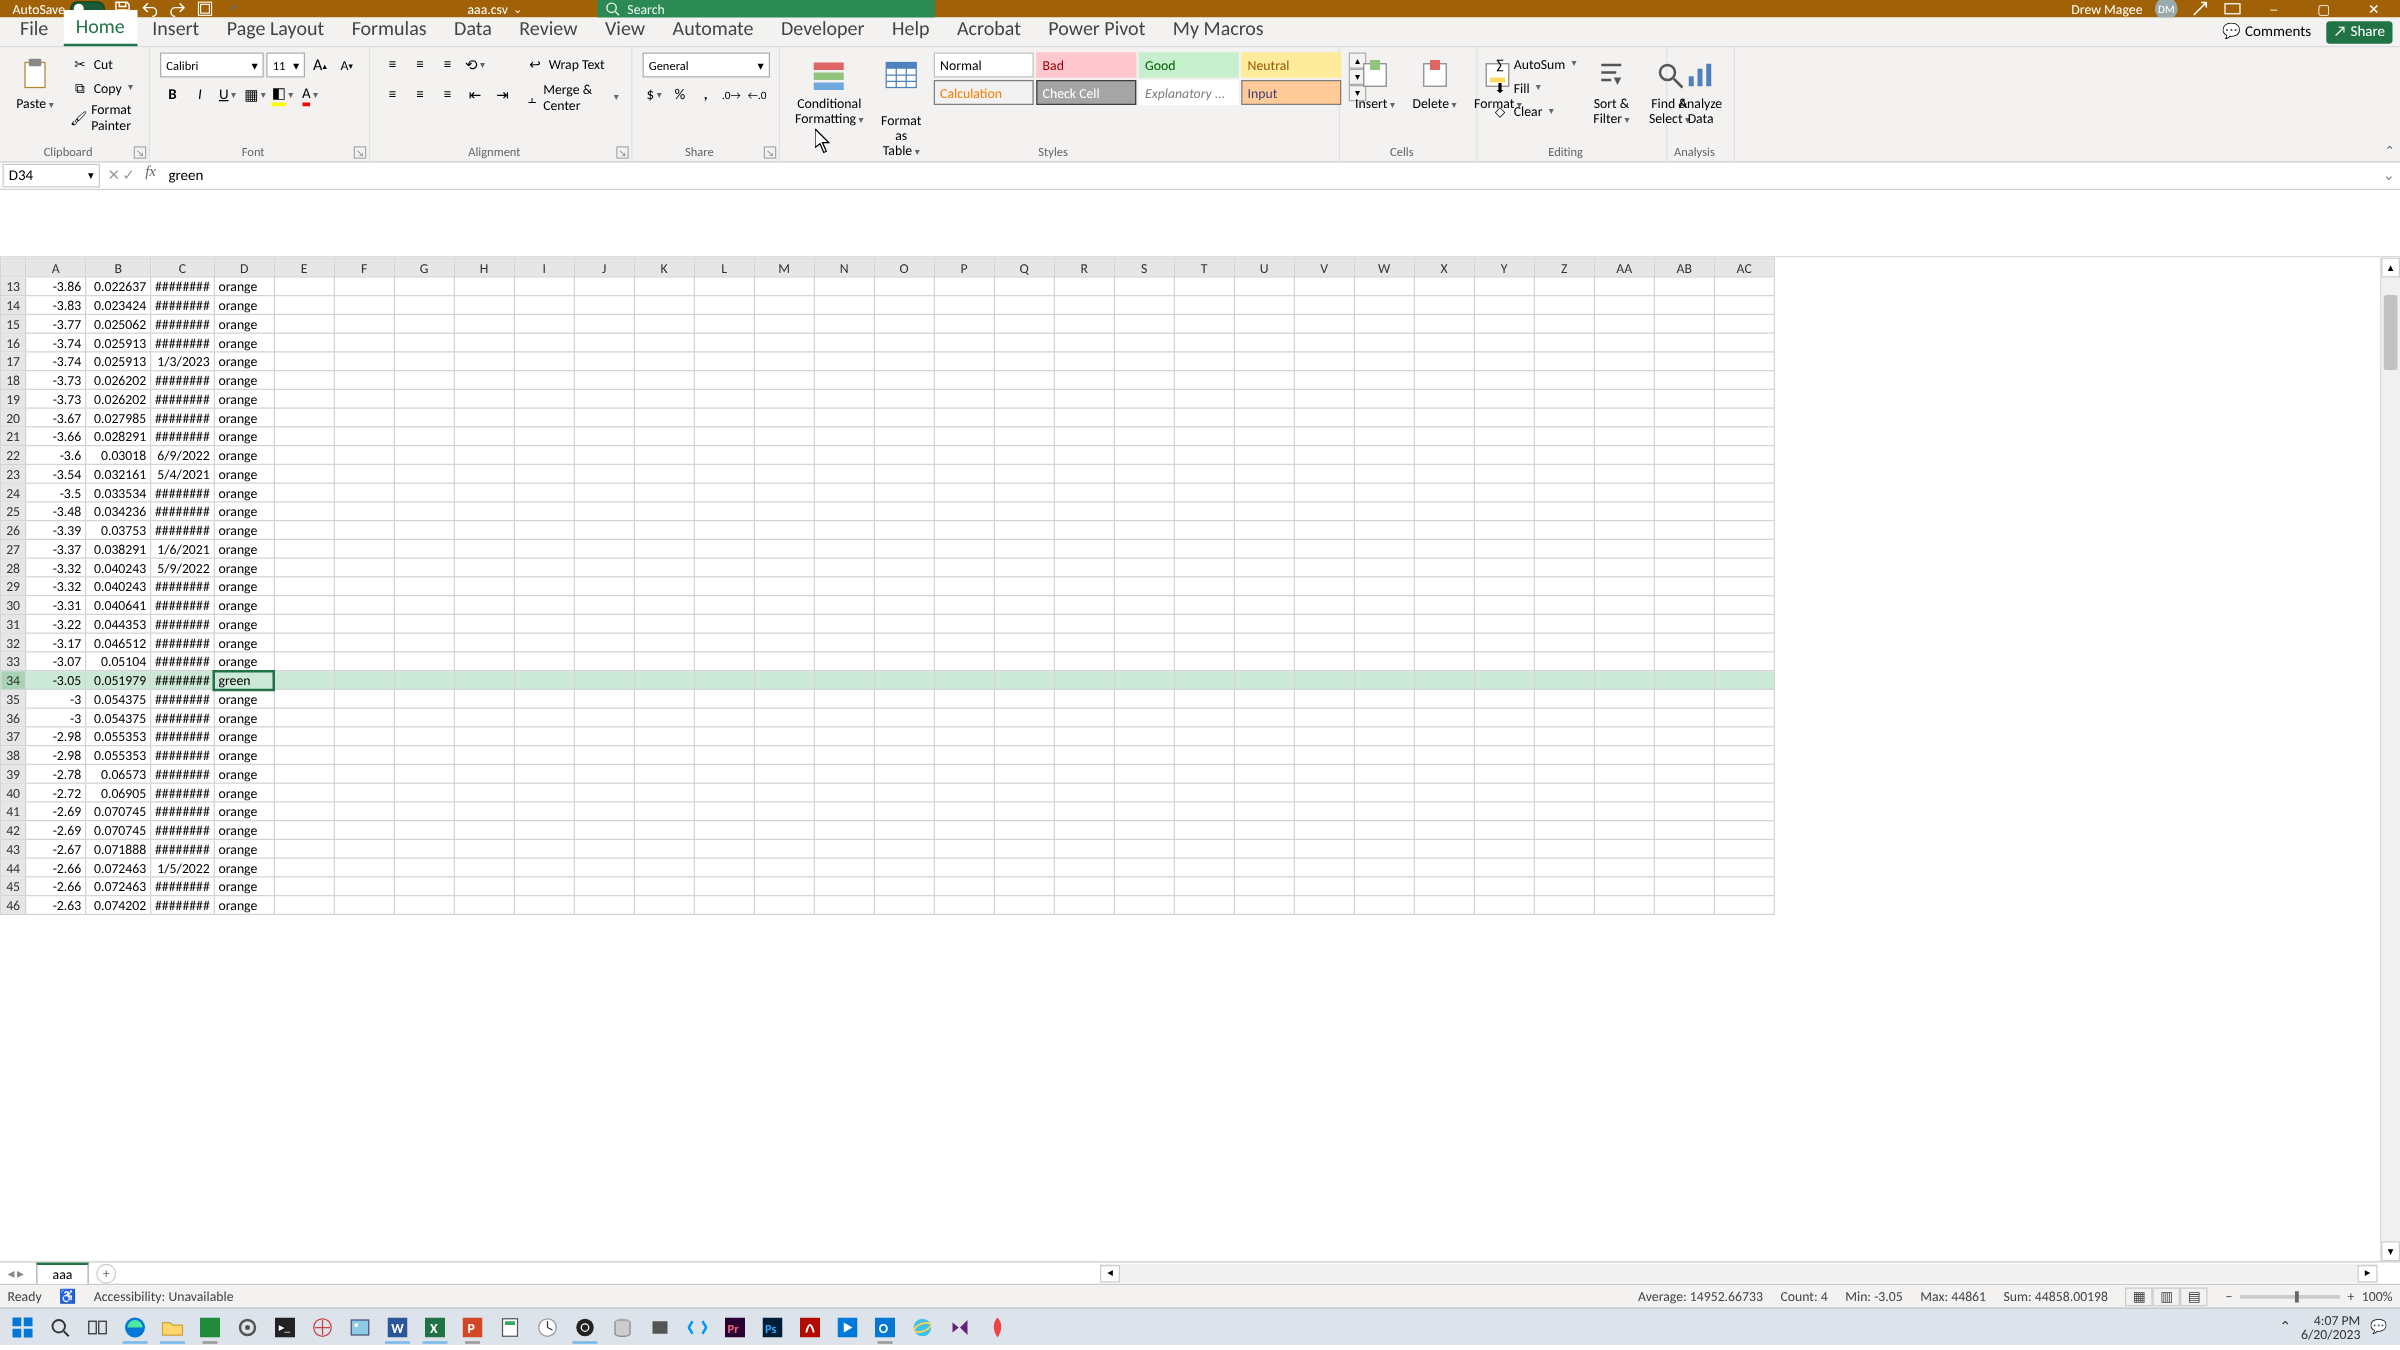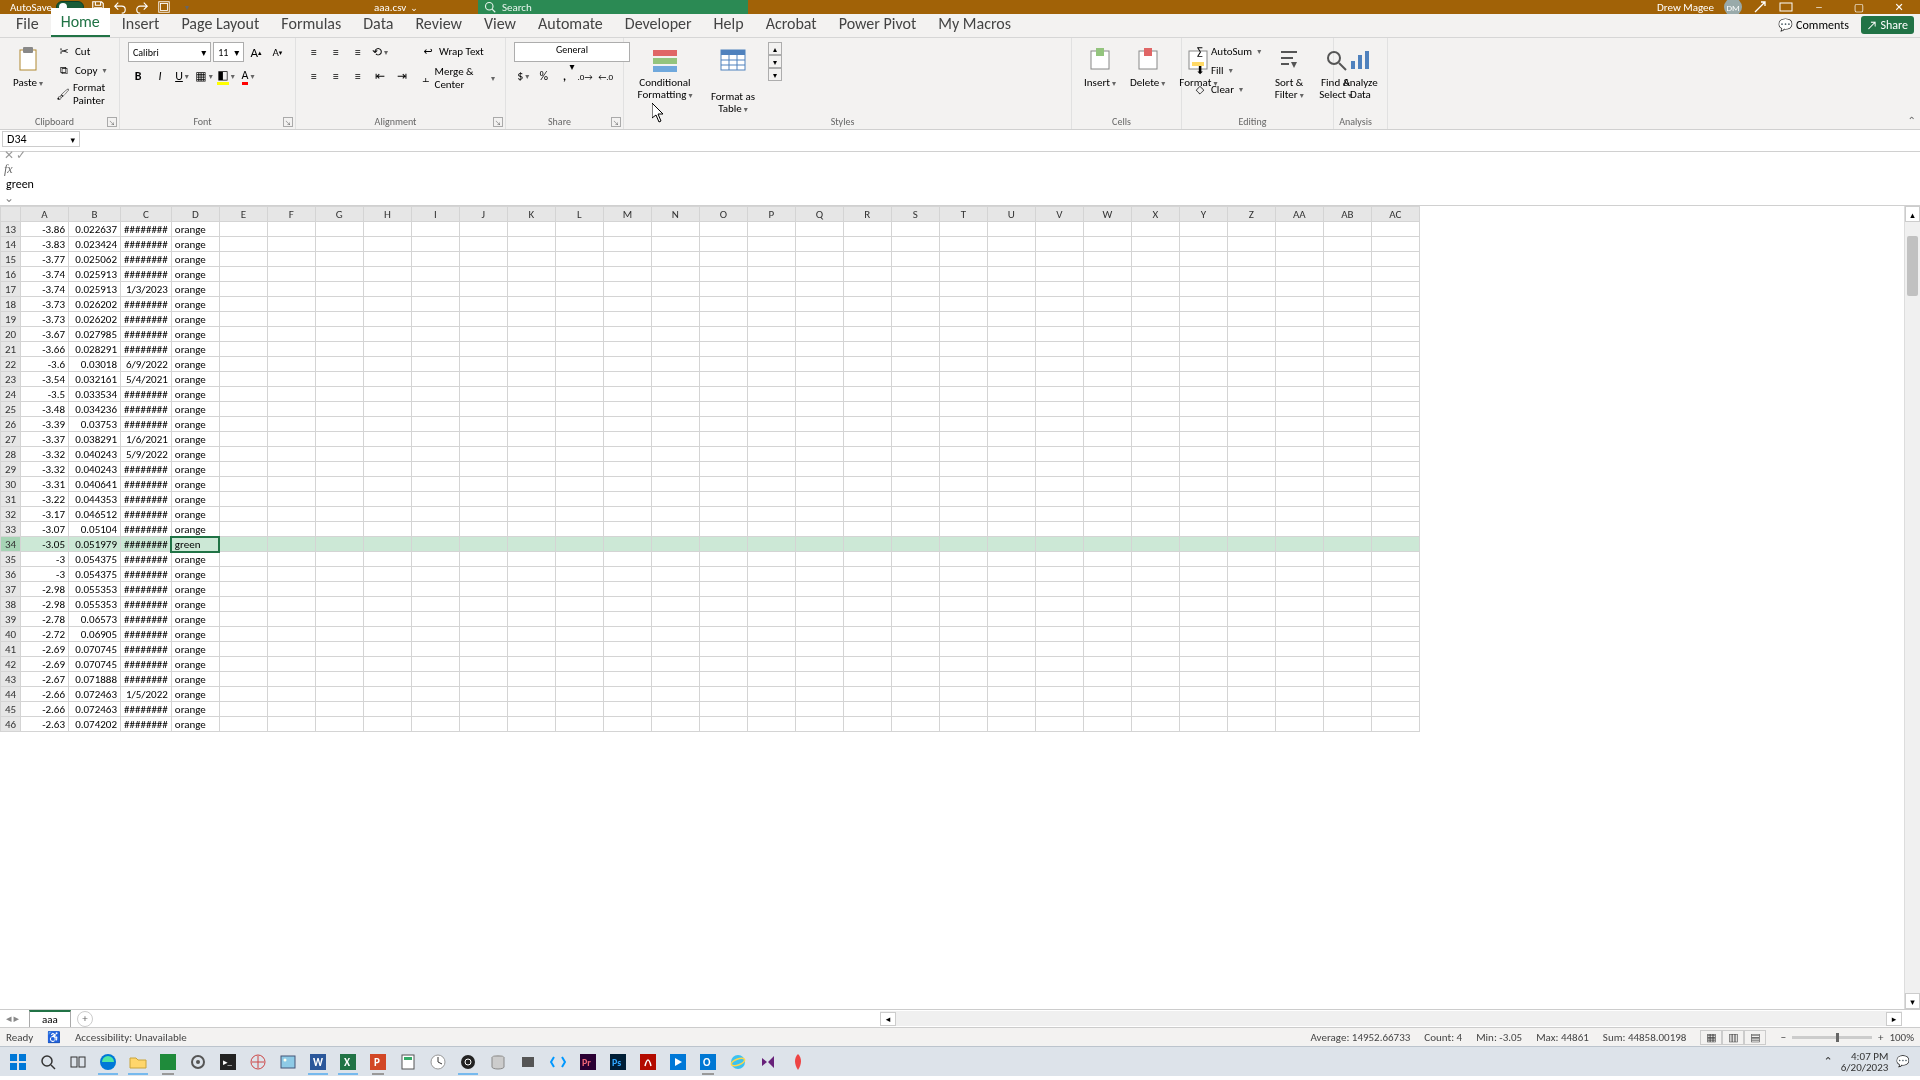--- a/index.html
+++ b/index.html
@@ -40,21 +40,21 @@
     .row { display:flex; gap:2px; align-items:center;}
     .sel { height:20px; border:1px solid #adadad; background:#fff; font-size:10px; padding:0 4px; display:flex; align-items:center; justify-content:space-between; gap:4px;}
     .btn-box{ width:20px; height:20px; border:1px solid transparent; display:flex; align-items:center; justify-content:center;}
     .styles-gal { display:grid; grid-template-columns: repeat(4, 80px); gap:2px;}
     .style-cell {height:20px; border:1px solid #ccc; font-size:11px; padding:2px 4px; display:flex; align-items:center;}
     .gal-scroll{ display:flex; flex-direction:column; gap:0;}
     .gal-scroll div{width:14px; height:13px; border:1px solid #adadad; display:flex; align-items:center; justify-content:center; font-size:8px;}
     .ribbon-collapse{position:absolute; right:4px; bottom:2px; font-size:10px; color:#666;}
 
     
-    .namebox-row { height:22px; display:flex; border-bottom:1px solid #d0d0d0;flex-direction:column; }
+    .namebox-row { height:22px; display:flex; border-bottom:1px solid #d0d0d0; }
     .name-box { width:78px; border:1px solid #ccc; margin:1px 2px; font-size:12px; padding:0 4px; display:flex; align-items:center; justify-content:space-between;}
     .fx-btns { display:flex; align-items:center; gap:2px; padding:0 4px; color:#999;}
     .fx-label { font-style:italic; font-family:"Times New Roman"; color:#666; padding:0 4px;}
     .formula-in { flex:1; padding:0 6px; display:flex; align-items:center; font-size:12px;}
     .formula-expand { width:18px; display:flex; align-items:center; justify-content:center; color:#888;}
     .formula-spacer { height:54px; border-bottom:1px solid #d0d0d0;}
 
     
     .grid-wrap{ position:relative; height: calc(100vh - 26px - 24px - 92px - 22px - 54px - 18px - 19px - 22px); overflow:hidden; background:#fff;}
     table.grid { border-collapse:collapse; table-layout:fixed; }
@@ -296,21 +296,21 @@
             <span>Merge &amp; Center</span>
           </div>
       </div>
     </div>
     <div class="group-label">Alignment</div>
     <div class="dlaunch">↘</div>
   </div>
 
   <div class="group" style="width:118px;">
     <div class="stack" style="gap:4px;">
-      <div class="sel" style="width:116px;flex-direction:column;">
+      <div class="sel" style="width:102px;">
           <span>General</span>
           <span>▾</span>
         </div>
       <div class="row">
         <div class="btn-box tri">$</div>
         <div class="btn-box">%</div>
         <div class="btn-box">
             <b>,</b>
           </div>
         <div class="btn-box" style="font-size:9px;">.0→</div>
@@ -339,20 +339,30 @@
               <rect x="2" y="4" width="24" height="20" fill="#fff" stroke="#4f81bd"></rect>
               <rect x="2" y="4" width="24" height="5" fill="#4f81bd"></rect>
               <line x1="2" y1="14" x2="26" y2="14" stroke="#4f81bd"></line>
               <line x1="2" y1="19" x2="26" y2="19" stroke="#4f81bd"></line>
               <line x1="10" y1="4" x2="10" y2="24" stroke="#4f81bd"></line>
               <line x1="18" y1="4" x2="18" y2="24" stroke="#4f81bd"></line>
             </svg>
           </div>
         <span class="tri" style="max-width:50px;margin-top:14px;">Format as Table</span>
       </div>
+      <div class="styles-gal" id="styles-gal">
+          <div class="style-cell" style="background: rgb(255, 255, 255); color: rgb(0, 0, 0); border-color: rgb(191, 191, 191);">Normal</div>
+          <div class="style-cell" style="background: rgb(255, 199, 206); color: rgb(156, 0, 6); border-color: rgb(255, 199, 206);">Bad</div>
+          <div class="style-cell" style="background: rgb(198, 239, 206); color: rgb(0, 97, 0); border-color: rgb(198, 239, 206);">Good</div>
+          <div class="style-cell" style="background: rgb(255, 235, 156); color: rgb(156, 87, 0); border-color: rgb(255, 235, 156);">Neutral</div>
+          <div class="style-cell" style="background: rgb(242, 242, 242); color: rgb(250, 125, 0); border-color: rgb(127, 127, 127);">Calculation</div>
+          <div class="style-cell" style="background: rgb(165, 165, 165); color: rgb(255, 255, 255); border-color: rgb(63, 63, 63);">Check Cell</div>
+          <div class="style-cell" style="background: rgb(255, 255, 255); color: rgb(127, 127, 127); border-color: rgb(255, 255, 255); font-style: italic;">Explanatory ...</div>
+          <div class="style-cell" style="background: rgb(255, 204, 153); color: rgb(63, 63, 118); border-color: rgb(127, 127, 127);">Input</div>
+        </div>
       <div class="gal-scroll">
         <div>▴</div>
         <div>▾</div>
         <div>▾</div>
       </div>
     </div>
     <div class="group-label">Styles</div>
   </div>
 
   <div class="group" style="width:110px;">

